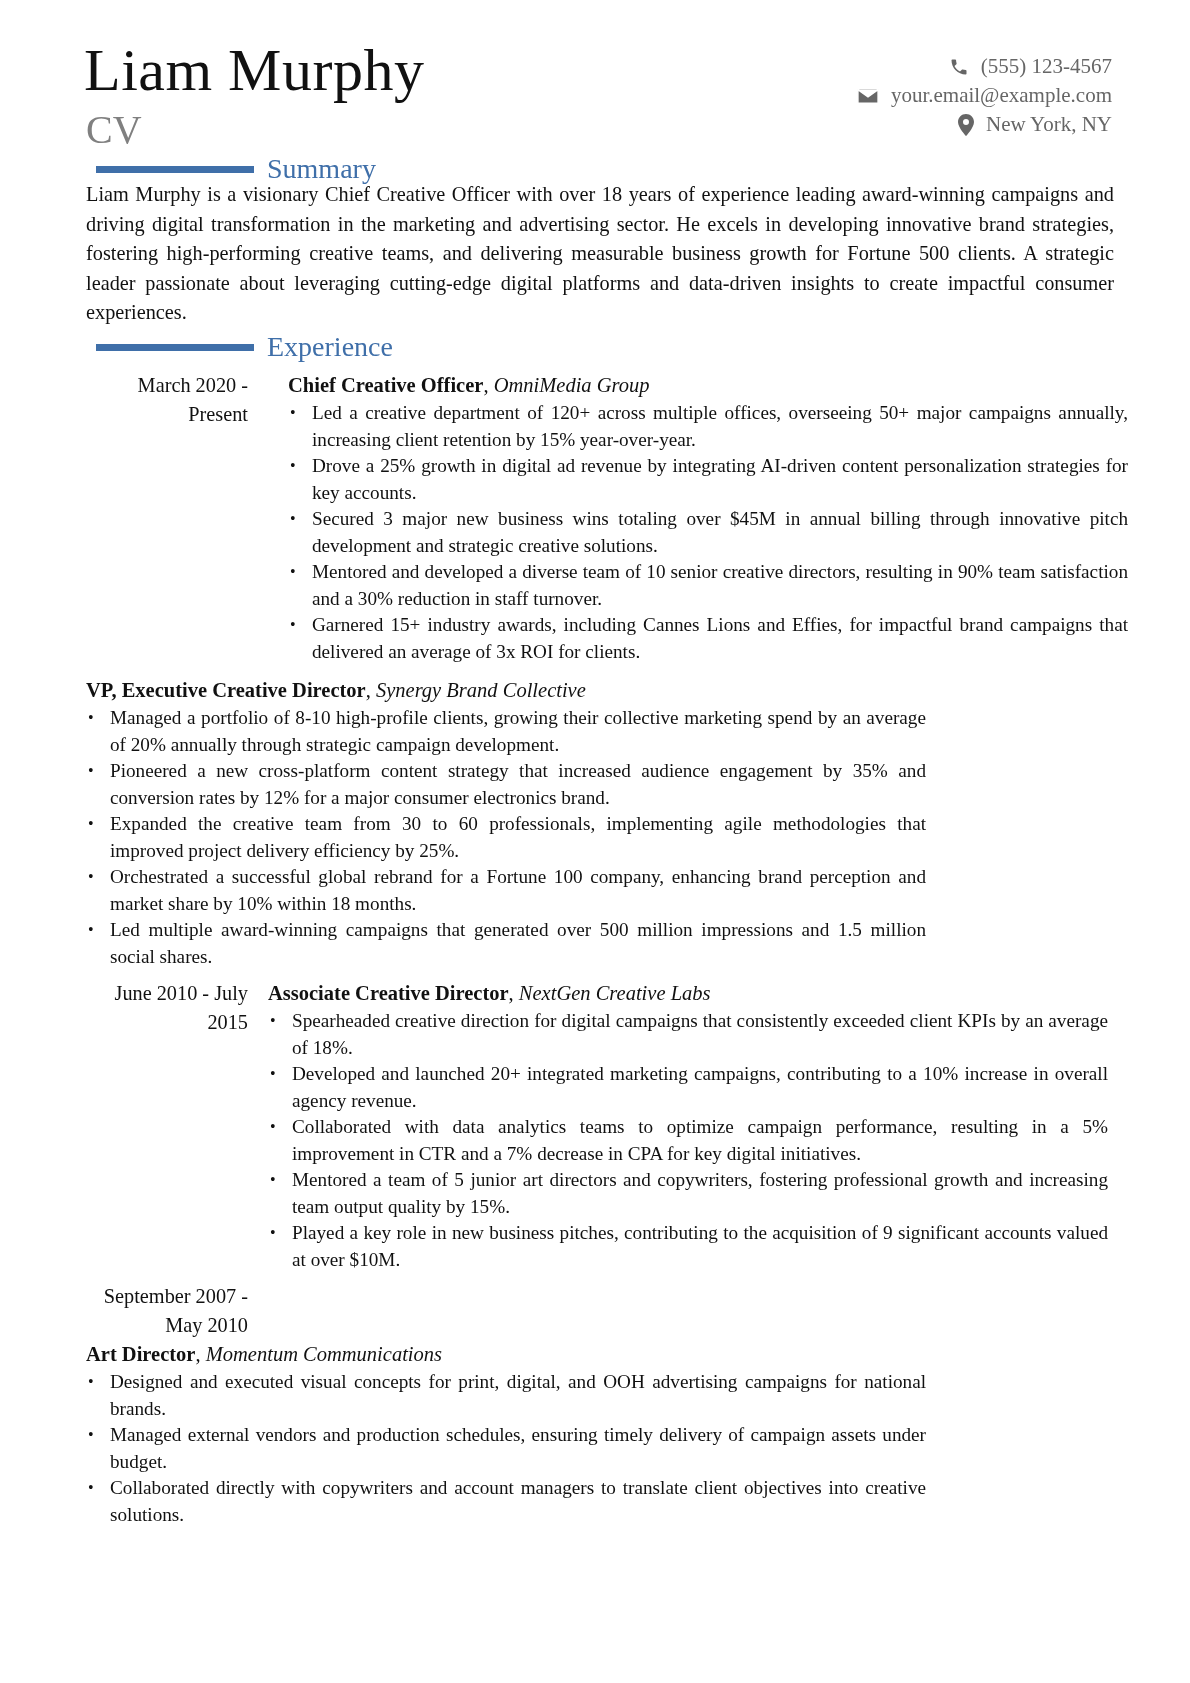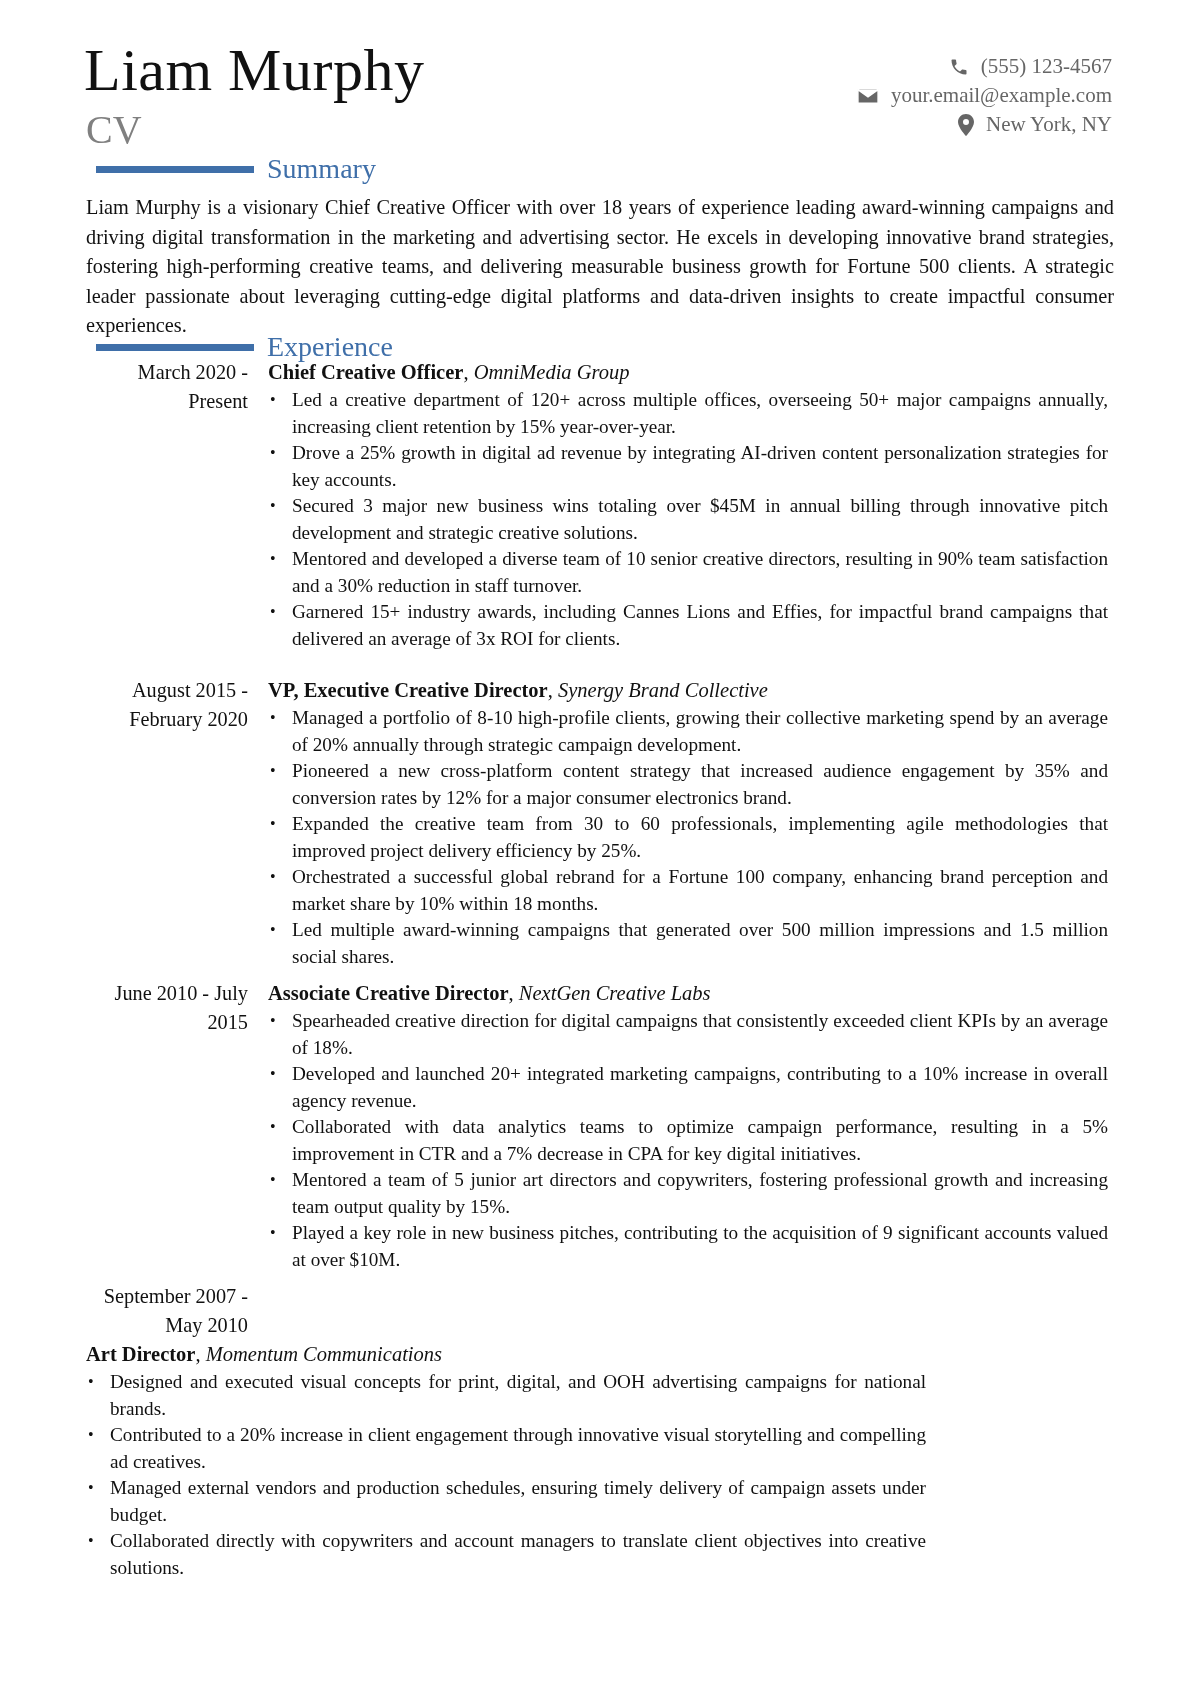--- a/index.html
+++ b/index.html
@@ -6,21 +6,21 @@
   body { width: 1190px; height: 1683px; position: relative; overflow: hidden;
          font-family: "DejaVu Serif", "Liberation Serif", serif; color: #111; }
   #name { position: absolute; left: 84px; top: 40px; font-size: 60px; line-height: 1; font-family: "Liberation Serif", serif; letter-spacing: 0.5px; color: #111; }
   #subtitle { position: absolute; left: 86px; top: 110px; font-size: 40px; line-height: 1; font-family: "Liberation Serif", serif; color: #808080; }
   #contact { position: absolute; right: 78px; top: 52px; text-align: right; font-family: "Liberation Serif", serif; font-size: 21px; color: #666; }
   .contact-row { height: 29px; line-height: 29px; display: flex; justify-content: flex-end; align-items: center; }
   .contact-row svg { margin-right: 12px; fill: #666; }
   .section-head { position: absolute; left: 96px; display: flex; align-items: center; }
   .section-bar { width: 158px; height: 7px; background: #3f6fa9; margin-right: 13px; }
   .section-title { font-family: "Liberation Serif", serif; font-size: 28px; color: #3f6fa9; line-height: 1; }
-  #summary-text { position: absolute; left: 86px; top: 193px; width: 1028px; font-family: "Liberation Serif", serif; font-size: 20.3px; line-height: 29.5px; text-align: justify; color: #111; hyphens: auto; }
+  #summary-text { position: absolute; left: 86px; top: 180px; width: 1028px; font-family: "Liberation Serif", serif; font-size: 20.3px; line-height: 29.5px; text-align: justify; color: #111; hyphens: auto; }
   .job { position: absolute; left: 86px; width: 1034px; display: flex; }
   .job-date { width: 162px; text-align: right; font-family: "Liberation Serif", serif; font-size: 20.3px; line-height: 29px; color: #111; padding-right: 20px; flex: none; }
   .job-body { flex: 1; font-family: "Liberation Serif", serif; font-size: 19.2px; }
   .job-head { font-size: 20.5px; line-height: 29px; }
   .job-title { font-weight: bold; }
   .job-company { font-style: italic; }
   .bullets { list-style: none; margin: 0; padding: 0; }
   .bullets li { position: relative; padding-left: 24px; line-height: 26.5px; text-align: justify; width: 816px; }
   .bullets li::before { content: "\2022"; position: absolute; left: 2px; top: 0; font-size: 16px; }
 </style>
@@ -55,36 +55,35 @@
   <div class="section-bar"></div>
   <div class="section-title">Summary</div>
 </div>
 <div id="summary-text">Liam Murphy is a visionary Chief Creative Officer with over 18 years of experience leading award-winning campaigns and driving digital transformation in the marketing and advertising sector. He excels in developing innovative brand strategies, fostering high-performing creative teams, and delivering measurable business growth for Fortune 500 clients. A strategic leader passionate about leveraging cutting-edge digital platforms and data-driven insights to create impactful consumer experiences.</div>
 
 <div class="section-head" style="top:333px;">
   <div class="section-bar"></div>
   <div class="section-title">Experience</div>
 </div>
 
-<div class="job" style="top:358px;">
+<div class="job" style="top:371px;gap:20px;">
   <div class="job-date">March 2020 - Present</div>
   <div class="job-body">
     <div class="job-head"><span class="job-title">Chief Creative Officer</span>, <span class="job-company">OmniMedia Group</span></div>
     <ul class="bullets">
       <li>Led a creative department of 120+ across multiple offices, overseeing 50+ major campaigns annually, increasing client retention by 15% year-over-year.</li>
       <li>Drove a 25% growth in digital ad revenue by integrating AI-driven content personalization strategies for key accounts.</li>
       <li>Secured 3 major new business wins totaling over $45M in annual billing through innovative pitch development and strategic creative solutions.</li>
       <li>Mentored and developed a diverse team of 10 senior creative directors, resulting in 90% team satisfaction and a 30% reduction in staff turnover.</li>
       <li>Garnered 15+ industry awards, including Cannes Lions and Effies, for impactful brand campaigns that delivered an average of 3x ROI for clients.</li>
     </ul>
   </div>
 </div>
 
 <div class="job" style="top:676px;">
-  <div class="job-date">August 2015 - February 2020</div>
   <div class="job-body">
     <div class="job-head"><span class="job-title">VP, Executive Creative Director</span>, <span class="job-company">Synergy Brand Collective</span></div>
     <ul class="bullets">
       <li>Managed a portfolio of 8-10 high-profile clients, growing their collective marketing spend by an average of 20% annually through strategic campaign development.</li>
       <li>Pioneered a new cross-platform content strategy that increased audience engagement by 35% and conversion rates by 12% for a major consumer electronics brand.</li>
       <li>Expanded the creative team from 30 to 60 professionals, implementing agile methodologies that improved project delivery efficiency by 25%.</li>
       <li>Orchestrated a successful global rebrand for a Fortune 100 company, enhancing brand perception and market share by 10% within 18 months.</li>
       <li>Led multiple award-winning campaigns that generated over 500 million impressions and 1.5 million social shares.</li>
     </ul>
   </div>
@@ -103,18 +102,17 @@
     </ul>
   </div>
 </div>
 
 <div class="job" style="top:1282px;flex-direction:column;">
   <div class="job-date">September 2007 - May 2010</div>
   <div class="job-body">
     <div class="job-head"><span class="job-title">Art Director</span>, <span class="job-company">Momentum Communications</span></div>
     <ul class="bullets">
       <li>Designed and executed visual concepts for print, digital, and OOH advertising campaigns for national brands.</li>
-      <li>Contributed to a 20% increase in client engagement through innovative visual storytelling and compelling ad creatives.</li>
       <li>Managed external vendors and production schedules, ensuring timely delivery of campaign assets under budget.</li>
       <li>Collaborated directly with copywriters and account managers to translate client objectives into creative solutions.</li>
     </ul>
   </div>
 </div>
 
 </body></html>

